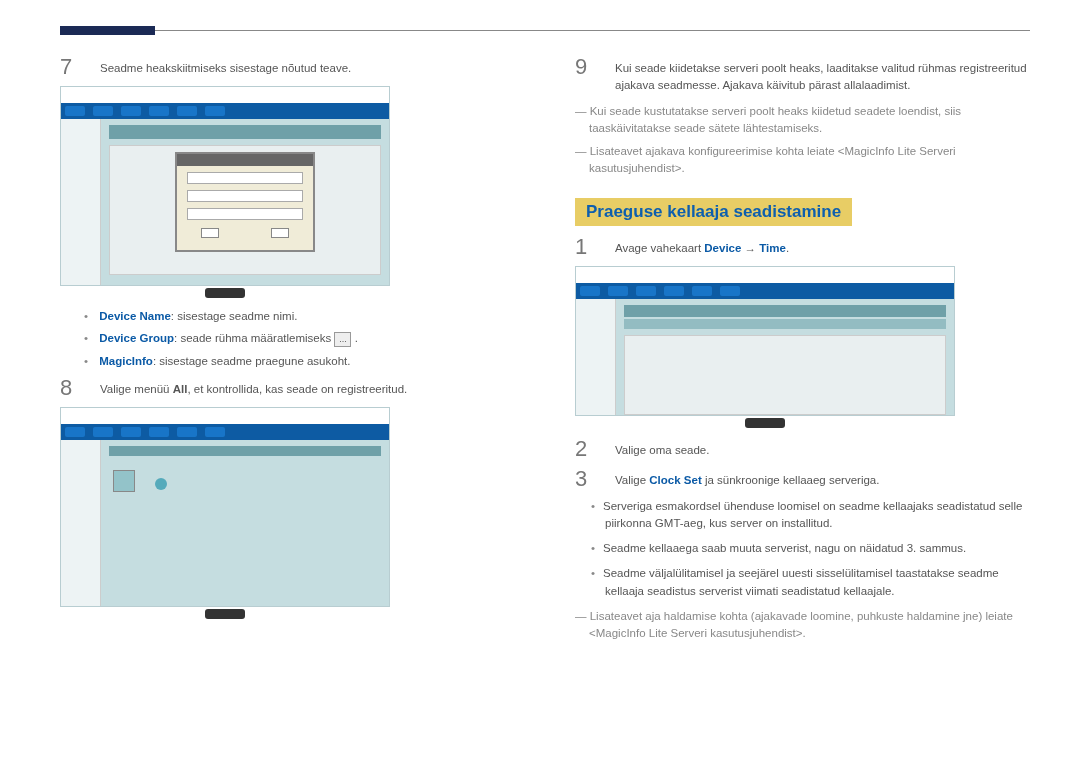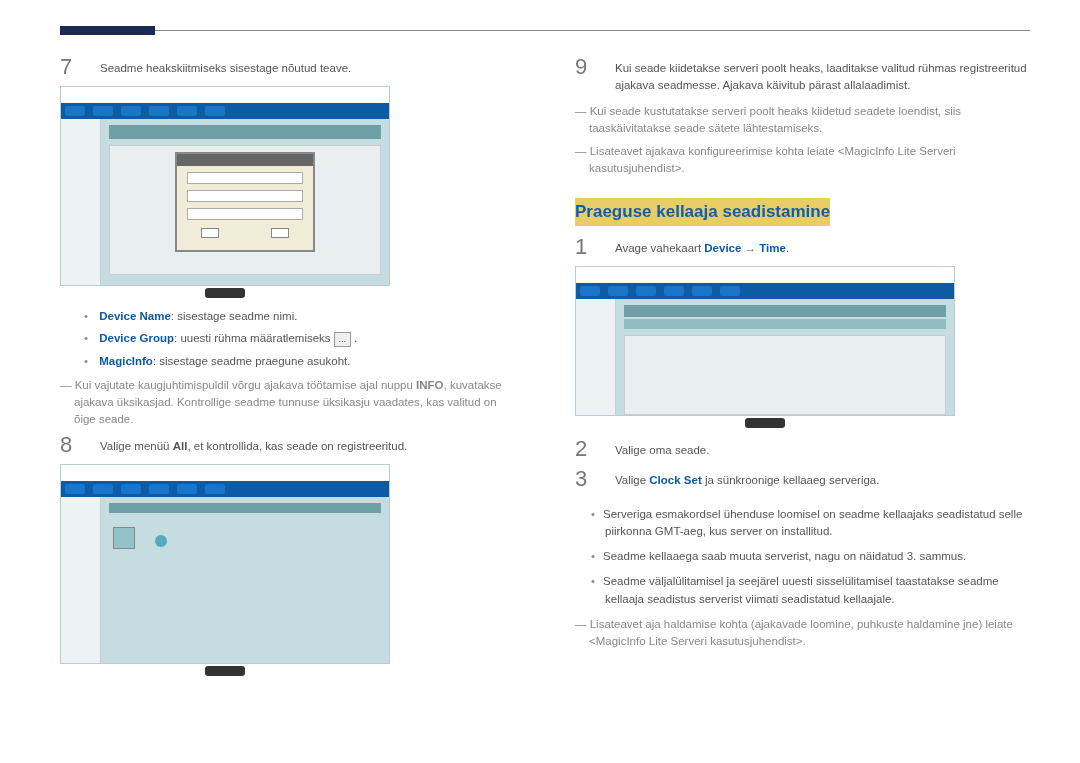--- a/index.html
+++ b/index.html
@@ -98,25 +98,25 @@
     line-height:13px;
   }
   .dash-note { color: #888; margin-left: 14px; line-height: 1.5; margin-bottom: 6px; }
   .dash-note::before { content: "― "; margin-left: -14px; }
   .highlight-heading {
     display:inline-block;
     background: #e8cd65;
     color: #0e5fae;
     font-size: 17px;
     font-weight: bold;
-    padding: 4px 0;
+    padding: 4px 11px;
     margin: 14px 0 10px 0;
   }
   .body-text { color: #555; line-height: 1.5; margin-bottom: 8px; }
-  .bullet-list { list-style: none; margin-left: 30px; margin-top:16px; margin-bottom:6px;}
+  .bullet-list { list-style: none; margin-left: 30px; margin-top:8px; margin-bottom:6px;}
   .bullet-list li { color:#555; line-height:1.55; margin-bottom:7px; }
   .bullet-list li::before { content:"•"; color:#888; margin-left:-14px; margin-right:8px;}
 </style>
 </head>
 <body>
 
 <div class="top-rule">
   <div class="accent-bar"></div>
 </div>
 
@@ -159,30 +159,27 @@
         </div>
       </div>
       <div class="ss-dots"></div>
     </div>
 
     <ul class="fields">
       <li>
         <span class="blue-bold">Device Name</span><span>: sisestage seadme nimi.</span>
       </li>
       <li>
-        <span class="blue-bold">Device Group</span><span>: uuesti rühma määratlemiseks </span><span class="inline-btn">...</span> .
+        <span class="blue-bold">Device Group</span><span>: seade rühma määratlemiseks </span><span class="inline-btn">...</span> .
       </li>
       <li>
         <span class="blue-bold">MagicInfo</span><span>: sisestage seadme praegune asukoht.</span>
       </li>
     </ul>
 
-    <p class="dash-note">
-      <span>Kui vajutate kaugjuhtimispuldil võrgu ajakava töötamise ajal nuppu </span><b>INFO</b><span>, kuvatakse ajakava üksikasjad. Kontrollige seadme tunnuse üksikasju vaadates, kas valitud on õige seade.</span>
-    </p>
 
     <div class="step-row">
       <div class="step-num">8</div>
       <div class="step-text">
         <span>Valige menüü </span><b>All</b><span>, et kontrollida, kas seade on registreeritud.</span>
       </div>
     </div>
 
     <div class="screenshot">
       <div class="ss-frame">

